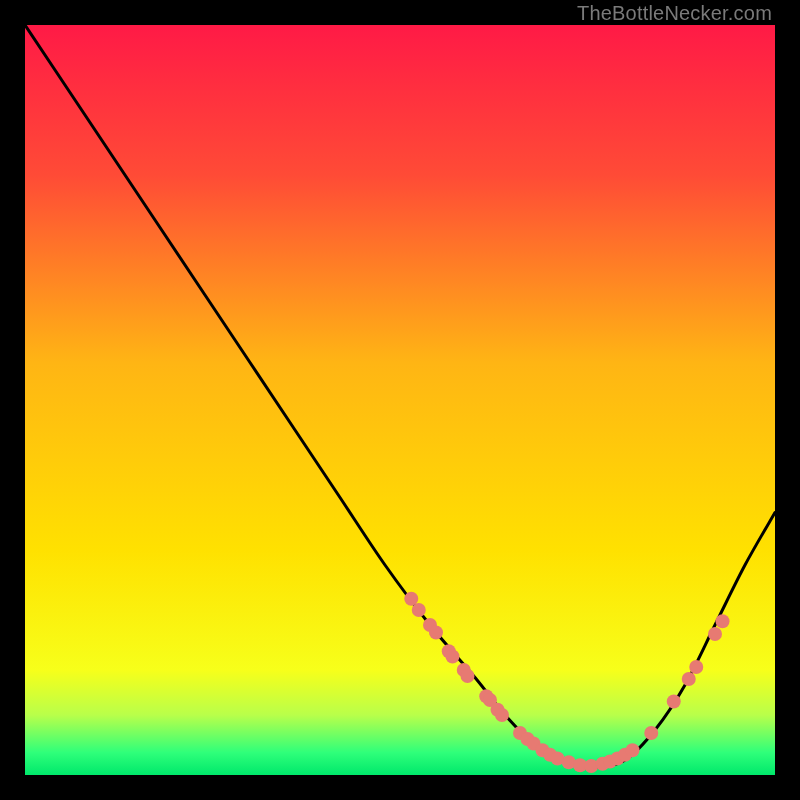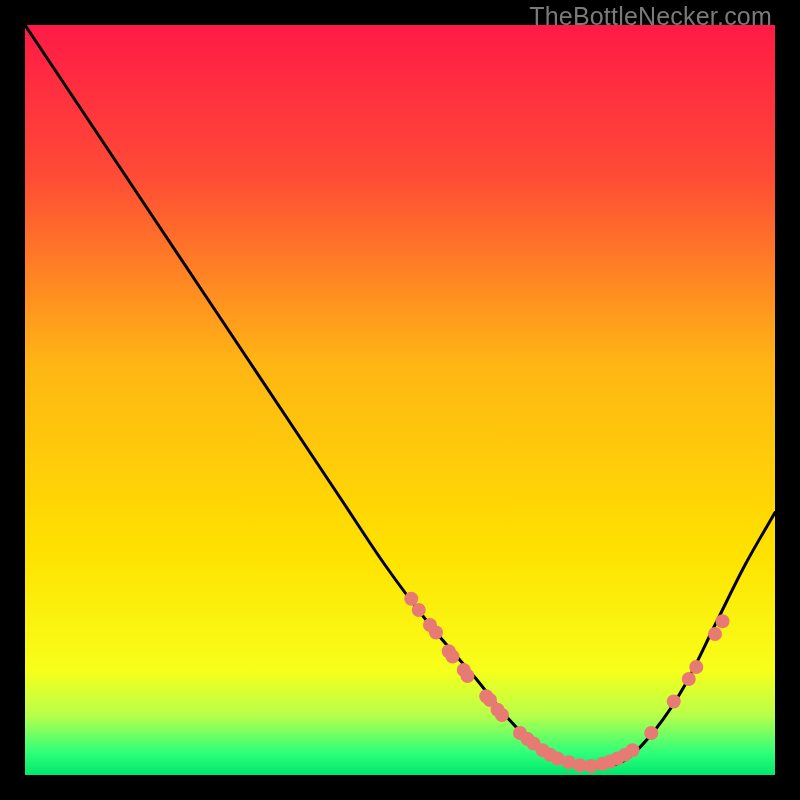--- a/index.html
+++ b/index.html
@@ -24,21 +24,21 @@
     left: 0;
     top: 0;
     width: 750px;
     height: 750px;
   }
   .watermark {
     position: absolute;
     top: 2px;
     right: 28px;
     color: #7a7a7a;
-    font-size: 25px;
+    font-size: 20px;
     font-weight: 500;
     letter-spacing: 0.2px;
     margin-left: 23px;
   }
   svg { display: block; }
 </style>
 </head>
 <body>
 
 <div class="watermark">TheBottleNecker.com</div>

